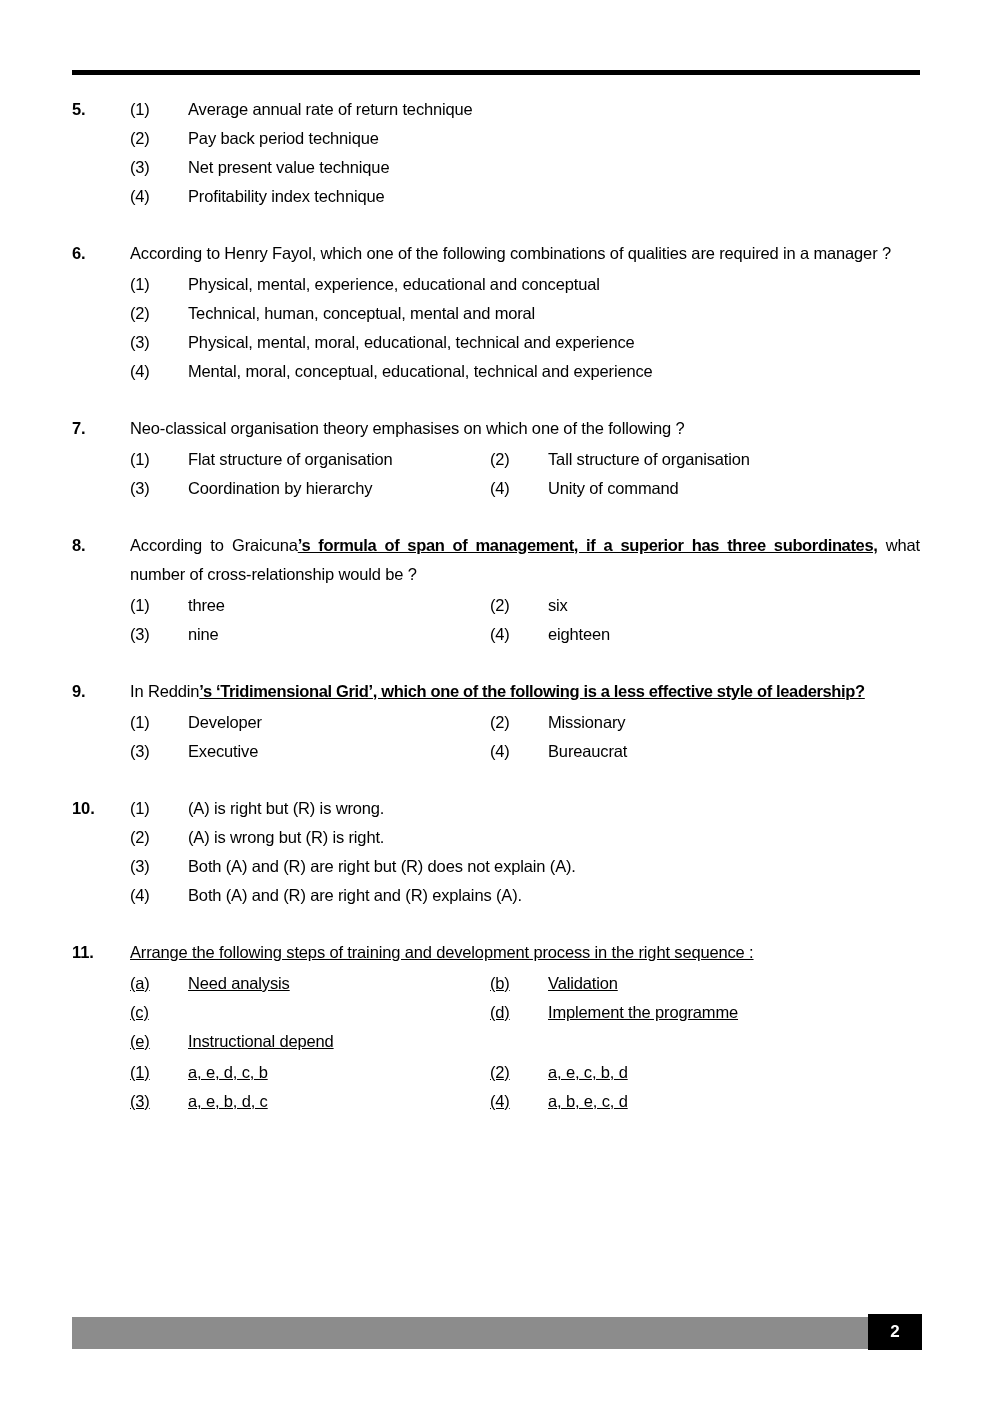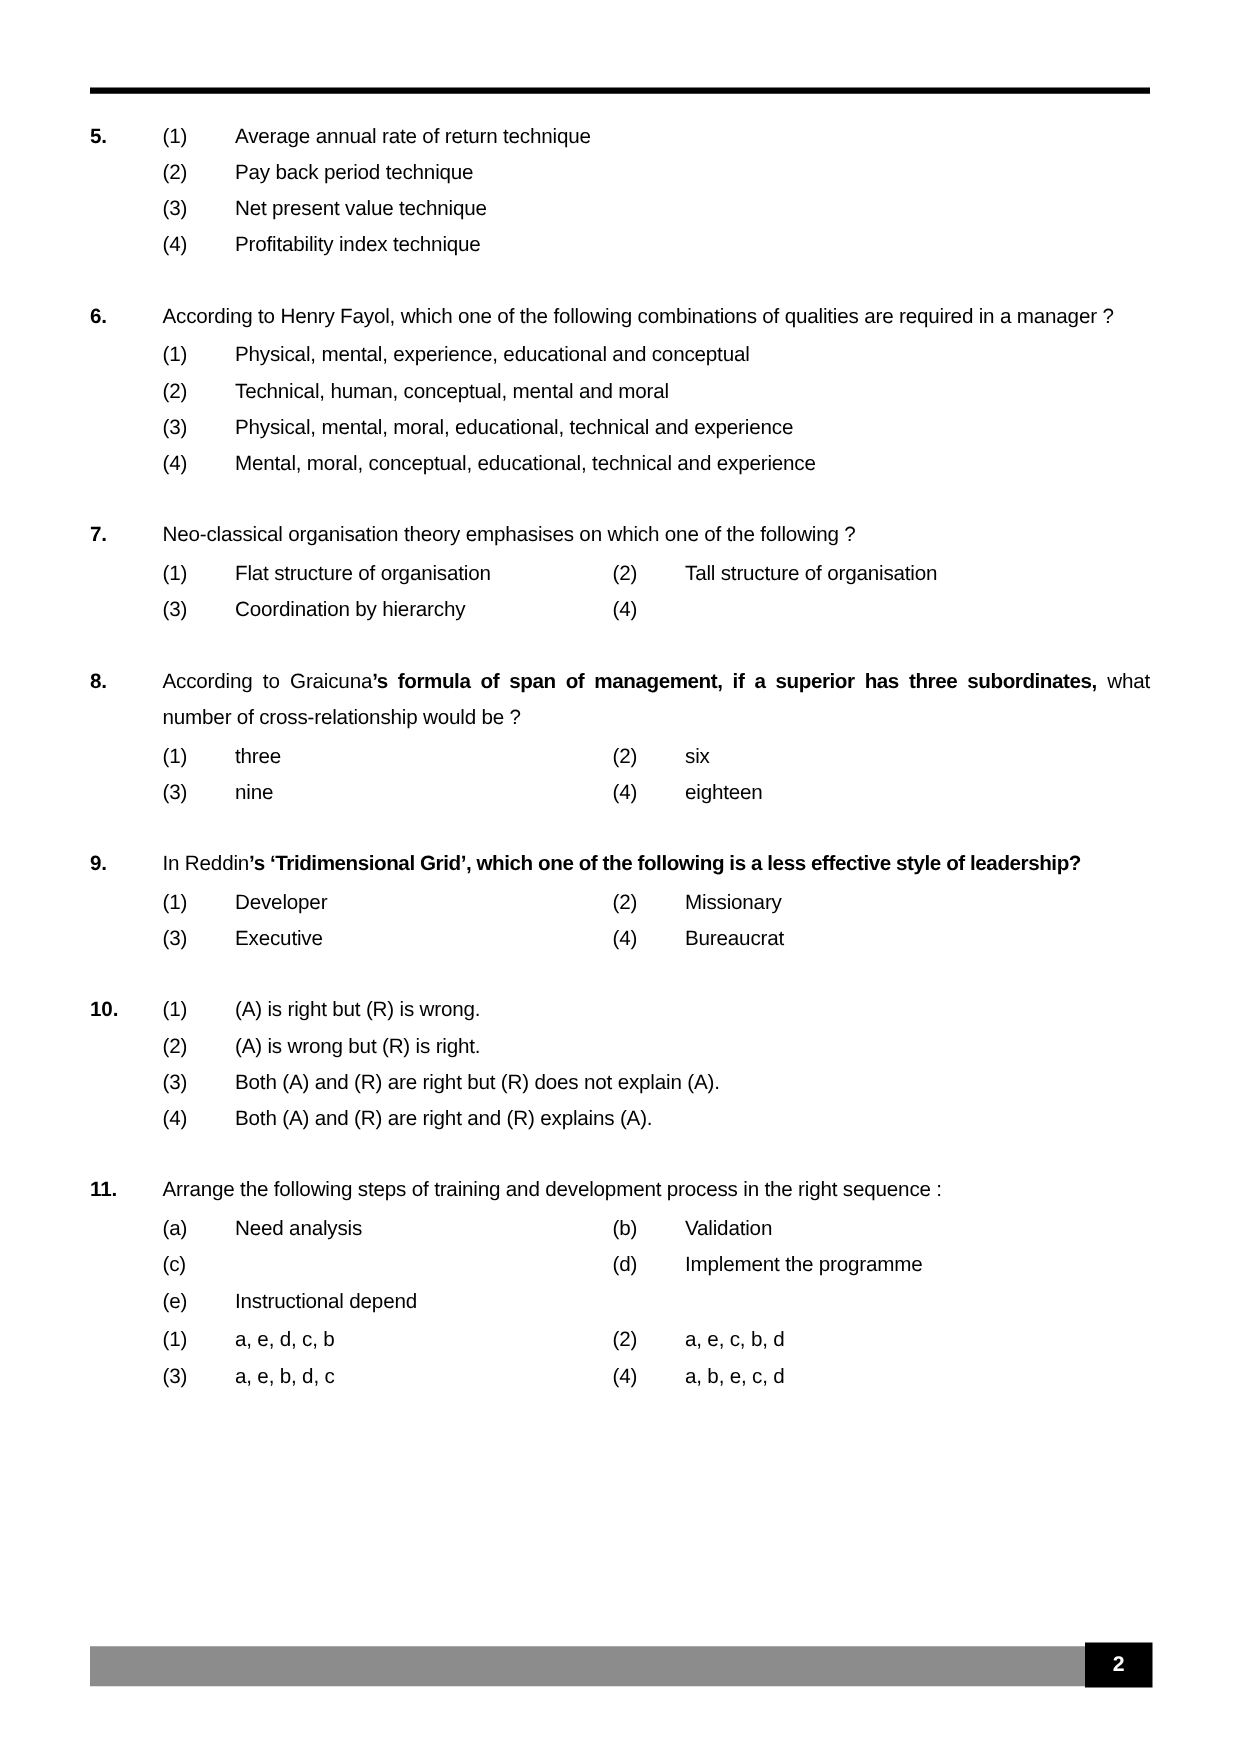--- a/index.html
+++ b/index.html
@@ -41,21 +41,21 @@
     left: 72px;
     top: 93px;
     width: 848px;
   }
 
   
   .q {
     position: relative;
     margin-bottom: 28px;
   }
-  .q:last-child { margin-bottom: 16px; }
+  .q:last-child { margin-bottom: 16px; text-decoration: underline; }
 
   .q-num {
     position: absolute;
     left: 0;
     top: 0;
     width: 52px;
     font-size: 16.5px;
     font-weight: bold;
     line-height: 29px;
     letter-spacing: -0.1px;
@@ -72,20 +72,21 @@
 
   .q-stem {
     margin: 0 0 0 0;
   }
   .q-stem + .q-stem { margin-top: 0; }
 
   
   .em {
     font-weight: bold;
     letter-spacing: -0.35px;
+    text-decoration: underline;
   }
   .lbl {
     font-weight: bold;
   }
 
   
   .opts {
     margin-top: 2px;
   }
   .opt-row {
@@ -225,20 +226,21 @@
                 <span class="opt-text">Tall structure of organisation</span>
               </div>
             </div>
             <div class="opt-row">
               <div class="opt col1">
                 <span class="opt-mark">(3)</span>
                 <span class="opt-text">Coordination by hierarchy</span>
               </div>
               <div class="opt col2">
                 <span class="opt-mark">(4)</span>
+                <span class="opt-text">Unity of command</span>
               </div>
             </div>
           </div>
         </div>
       </div>
       <div class="q">
         <div class="q-num">8.</div>
         <div class="q-body">
           <div class="q-stem"><span>According to Graicuna</span><span class="em">’s formula of span of management, if a superior has three subordinates,</span><span> what number of cross-relationship would be ?</span></div>
           <div class="opts">

